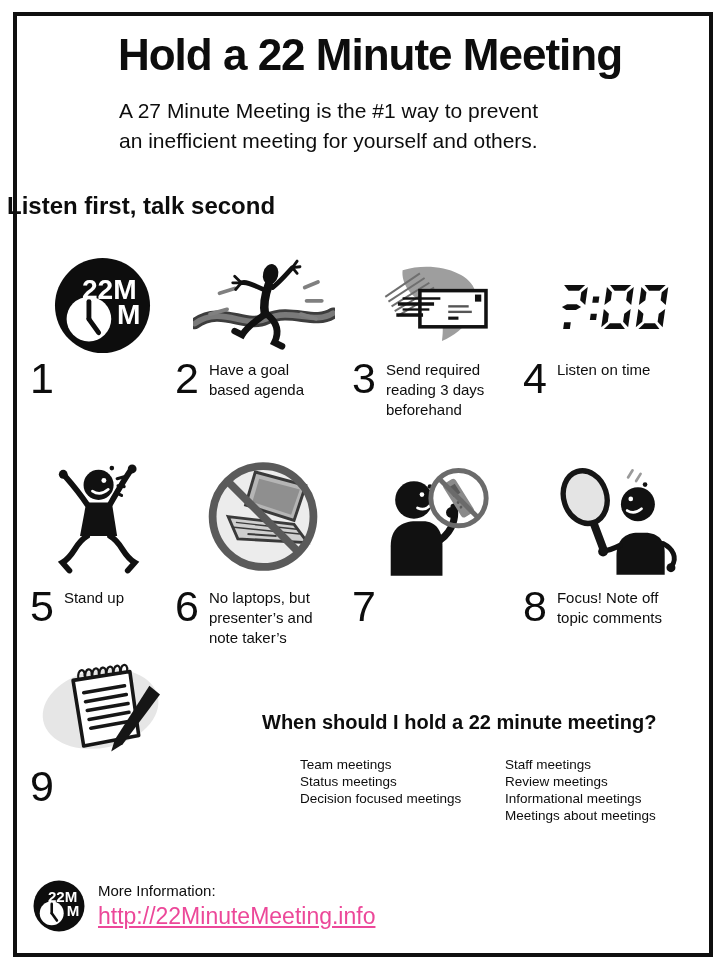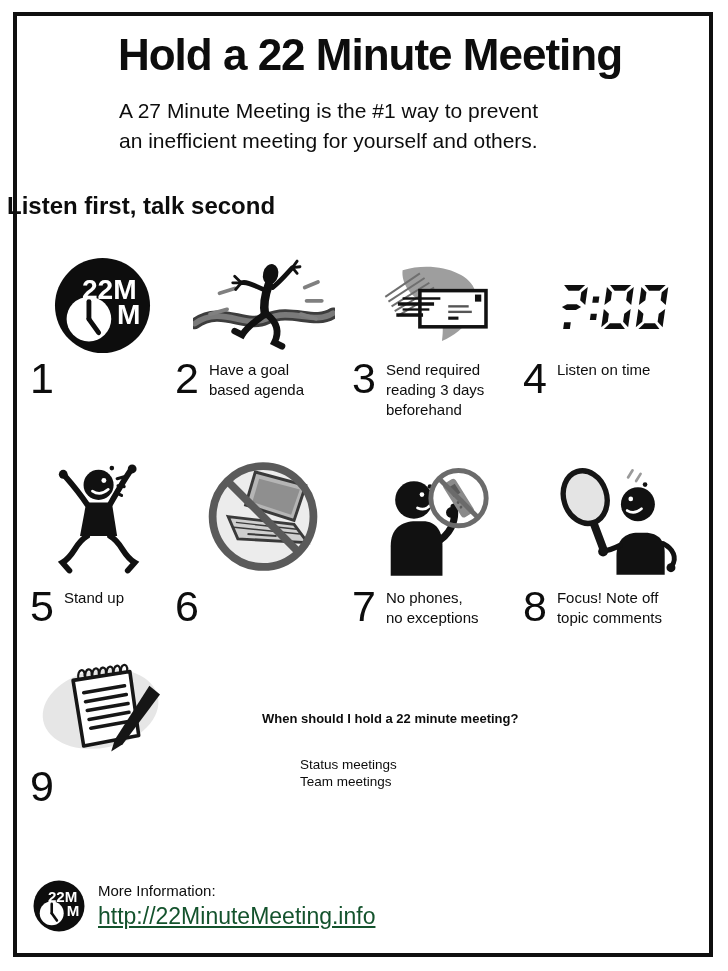--- a/index.html
+++ b/index.html
@@ -30,33 +30,33 @@
   .row1 { top:252px; }
   .row2 { top:450px; }
   .row3 { top:650px; left:30px; width:250px; display:block; }
   .icon-box { height:102px; display:flex; align-items:flex-end; justify-content:center; }
   .row2 .icon-box { height:132px; }
   .row3 .icon-box { height:112px; justify-content:flex-start; padding-left:4px; }
   .step-line { display:flex; gap:10px; margin-top:4px; }
   .step-num { font-size:43px; line-height:40px; font-weight:400; }
   .step-label { font-size:15px; line-height:20px; white-space:pre-line; padding-top:2px; }
   .when-heading {
-    position:absolute; left:262px; top:711px; font-size:13px; font-weight:700;
+    position:absolute; left:262px; top:711px; font-size:20px; font-weight:700;
   }
   .when-lists {
     position:absolute; left:300px; top:756px; display:flex; font-size:13.5px; line-height:17px;
   }
   .when-col-left { width:205px; }
   .when-col li, .when-col div { margin:0; }
   .footer {
     position:absolute; left:33px; top:880px; display:flex; gap:13px; align-items:center;
   }
   .footer-text .more-info { font-size:15px; margin-bottom:4px; }
   .footer-text .url {
-    font-size:23px; text-decoration:underline; color:#14532d; cursor:pointer;
+    font-size:23px; text-decoration:underline; color:#ec4899; cursor:pointer;
   }
   svg { display:block; }
 </style>
 </head>
 <body>
 
 <div class="page">
   <div class="frame"></div>
 
   <div class="title">Hold a 22 Minute Meeting</div>
@@ -209,20 +209,23 @@
           <path d="M28,60 L96,68 L110,87 L38,83 Z" fill="#cfcfcf" stroke="#3a3a3a" stroke-width="3"></path>
           <line x1="36" y1="66" x2="99" y2="73" stroke="#3a3a3a" stroke-width="1.5"></line>
           <line x1="34" y1="71" x2="102" y2="78" stroke="#3a3a3a" stroke-width="1.5"></line>
           <line x1="48" y1="78" x2="78" y2="80" stroke="#3a3a3a" stroke-width="2"></line>
           <circle cx="64" cy="60" r="52" stroke="#5a5a5a" stroke-width="8" fill="none"></circle>
           <line x1="27" y1="23" x2="101" y2="97" stroke="#5a5a5a" stroke-width="8"></line>
         </svg>
       </div>
       <div class="step-line">
         <span class="step-num">6</span>
+        <span class="step-label">No laptops, but
+presenter’s  and
+note taker’s</span>
       </div>
     </div>
 
     <div class="step-cell">
       <div class="icon-box">
         <svg width="116" height="124" viewBox="0 0 130 125">
           <path d="M62,88 C78,80 86,64 83,48" stroke="#111111" stroke-width="8" fill="none" stroke-linecap="round"></path>
           <circle cx="38" cy="40" r="21" fill="#111111"></circle>
           <circle cx="56" cy="25" r="2.6" fill="#111111"></circle>
           <circle cx="47" cy="34" r="2.6" fill="#ffffff"></circle>
@@ -236,22 +239,20 @@
             <circle cx="85" cy="48" r="1.6" fill="#5a5a5a"></circle>
             <circle cx="90" cy="48" r="1.6" fill="#5a5a5a"></circle>
           </g>
           <circle cx="80" cy="54" r="6" fill="#111111"></circle>
           <circle cx="88" cy="38" r="31" stroke="#6b6b6b" stroke-width="5.5" fill="none"></circle>
           <line x1="66" y1="16" x2="110" y2="60" stroke="#6b6b6b" stroke-width="5.5"></line>
         </svg>
       </div>
       <div class="step-line">
         <span class="step-num">7</span>
-        <span class="step-label">No phones,
-no exceptions</span>
       </div>
     </div>
 
     <div class="step-cell">
       <div class="icon-box">
         <svg width="134" height="118" viewBox="0 0 150 125" style="margin-bottom:4px">
           <line x1="93" y1="16" x2="98" y2="8" stroke="#9a9a9a" stroke-width="3" stroke-linecap="round"></line>
           <line x1="102" y1="20" x2="107" y2="12" stroke="#9a9a9a" stroke-width="3" stroke-linecap="round"></line>
           <circle cx="112" cy="24" r="2.6" fill="#111111"></circle>
           <circle cx="104" cy="46" r="19" fill="#111111"></circle>
@@ -297,22 +298,29 @@
       </div>
       <div class="step-line">
         <span class="step-num">9</span>
       </div>
     </div>
   </div>
 
   <div class="when-heading">When should I hold a 22 minute meeting?</div>
   <div class="when-lists">
     <div class="when-col when-col-left">
+      <div>Team meetings</div>
       <div>Status meetings</div>
-      <div>Team meetings</div>
+      <div>Decision focused meetings</div>
+    </div>
+    <div class="when-col">
+      <div>Staff meetings</div>
+      <div>Review meetings</div>
+      <div>Informational meetings</div>
+      <div>Meetings about meetings</div>
     </div>
   </div>
 
   <div class="footer">
     <svg width="52" height="52" viewBox="0 0 100 100">
       <circle cx="50" cy="50" r="49" fill="#0d0d0d"></circle>
       <text x="57" y="43" text-anchor="middle" font-size="29" font-weight="bold" fill="#ffffff" font-family="Liberation Sans, sans-serif">22M</text>
       <text x="77" y="69" text-anchor="middle" font-size="29" font-weight="bold" fill="#ffffff" font-family="Liberation Sans, sans-serif">M</text>
       <circle cx="36" cy="64" r="23" fill="#ffffff"></circle>
       <path d="M36,64 L36,46" stroke="#0d0d0d" stroke-width="5" stroke-linecap="round"></path>

